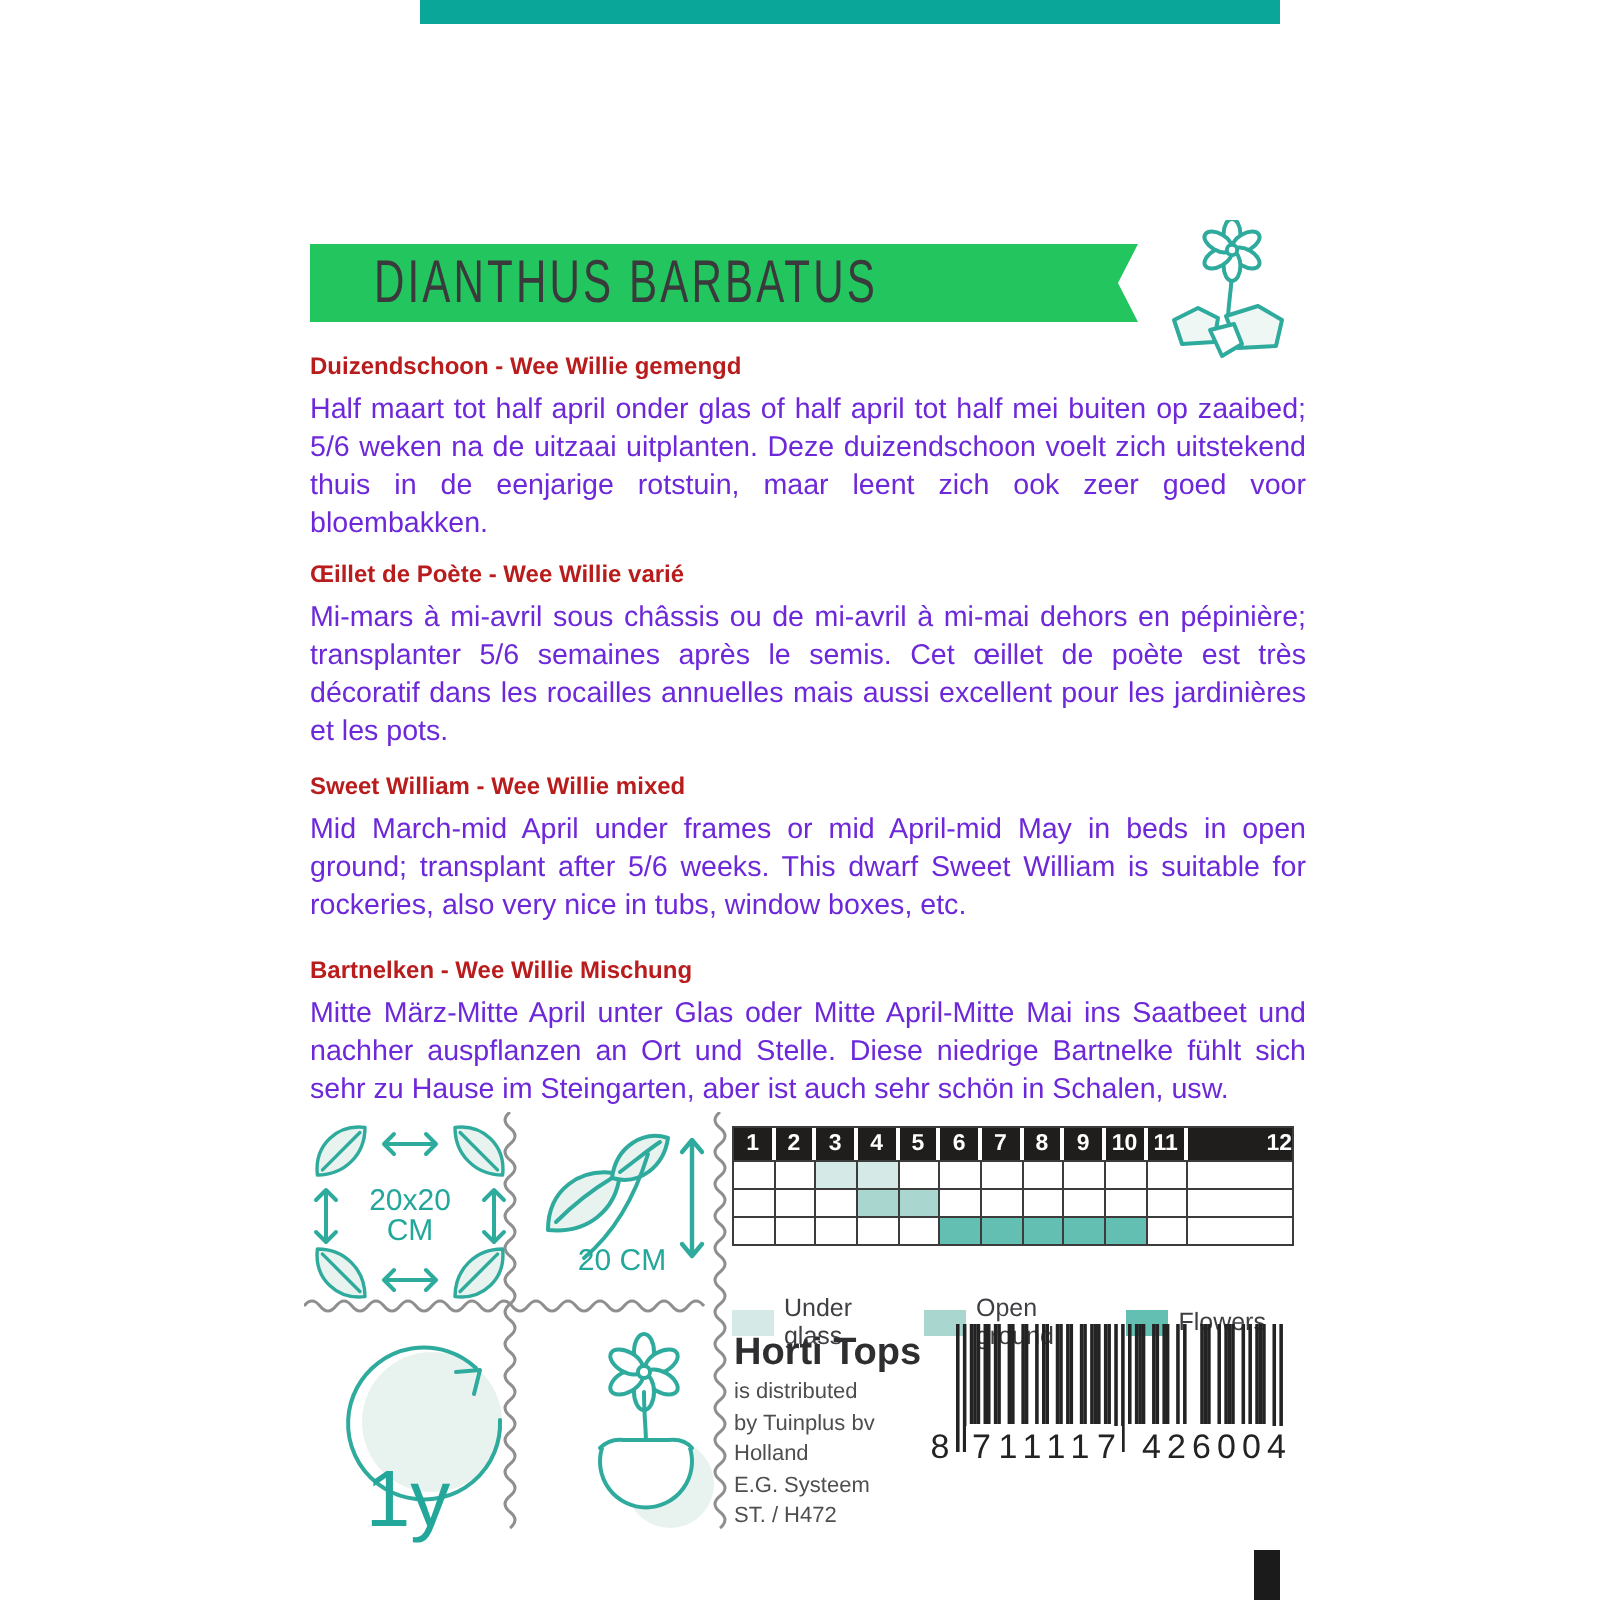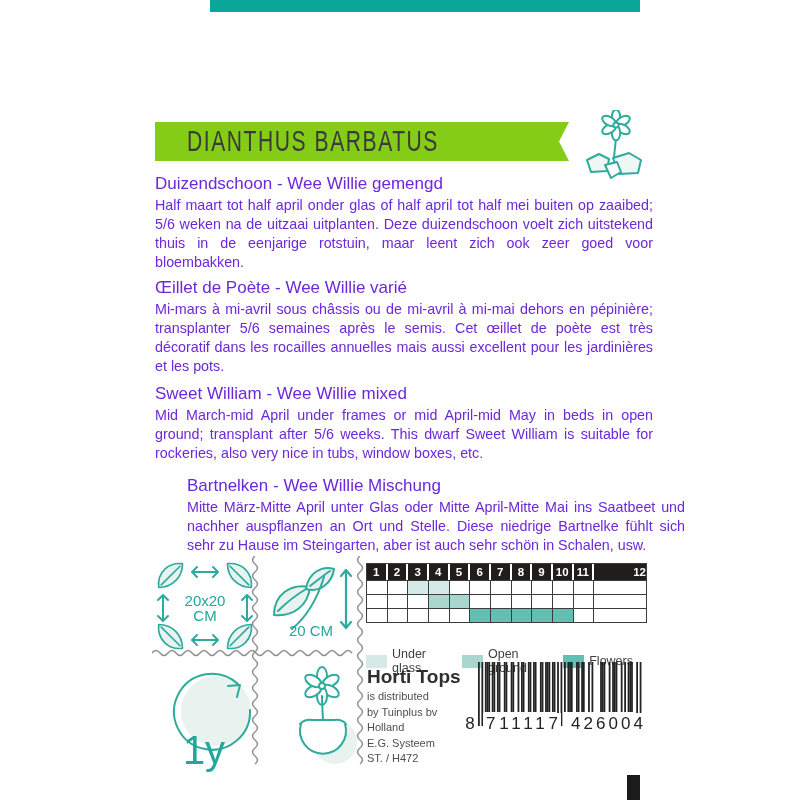--- a/index.html
+++ b/index.html
@@ -5,39 +5,39 @@
   html,body{margin:0;padding:0;}
   body{
     width:800px;height:800px;position:relative;background:#ffffff;
     font-family:"Liberation Sans",sans-serif;overflow:hidden;
   }
   .abs{position:absolute;}
   
   #top-bar{left:210px;top:0;width:430px;height:12px;background:#0ba69a;}
   
   #title-banner{
-    left:155px;top:122px;width:414px;height:39px;background:#84cc16;
+    left:155px;top:122px;width:414px;height:39px;background:#22c55e;
     clip-path:polygon(0 0,100% 0,calc(100% - 10px) 50%,100% 100%,0 100%);
     display:flex;align-items:center;
   }
   #title-text{
     margin-left:32px;font-size:27px;color:#3a3a3c;letter-spacing:2px;
     transform:scale(0.78,1.12);transform-origin:left center;white-space:nowrap;
     font-family:"Liberation Sans",sans-serif;
   }
   
   .section{left:155px;width:498px;}
   .section h2{
-    margin:0 0 3px 0;font-size:17px;line-height:19px;color:#6d28d9;font-weight:normal;
+    margin:0 0 3px 0;font-size:12px;line-height:19px;color:#b91c1c;font-weight:bold;
   }
   .section p{
     margin:0;font-size:14.3px;line-height:18.9px;color:#6d28d9;
     text-align:justify;
   }
-  #section-nl{top:174px;} #section-fr{top:278px;} #section-en{top:384px;} #section-de{top:476px;margin-left:32px;}
+  #section-nl{top:174px;} #section-fr{top:278px;} #section-en{top:384px;} #section-de{top:476px;}
   
   .teal{stroke:#2fab9e;fill:none;stroke-width:2;stroke-linecap:round;stroke-linejoin:round;}
   .tealfill{fill:#e8f3f0;}
   .icon-label{
     color:#23a79b;font-weight:normal;text-align:center;
   }
   #spacing-label{left:170px;top:593px;width:70px;font-size:15px;line-height:15px;}
   #height-label{left:268px;top:622px;width:86px;font-size:15px;}
   #cycle-label{left:175px;top:728px;width:58px;font-size:40px;}
   .squig{stroke:#8f8f8f;fill:none;stroke-width:1.5;}

